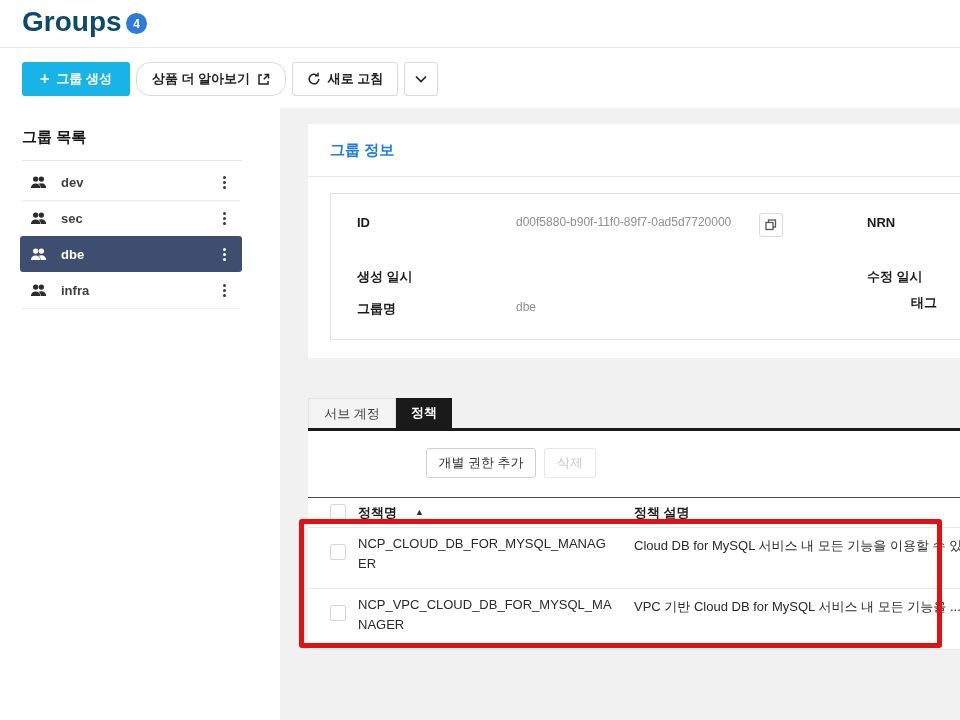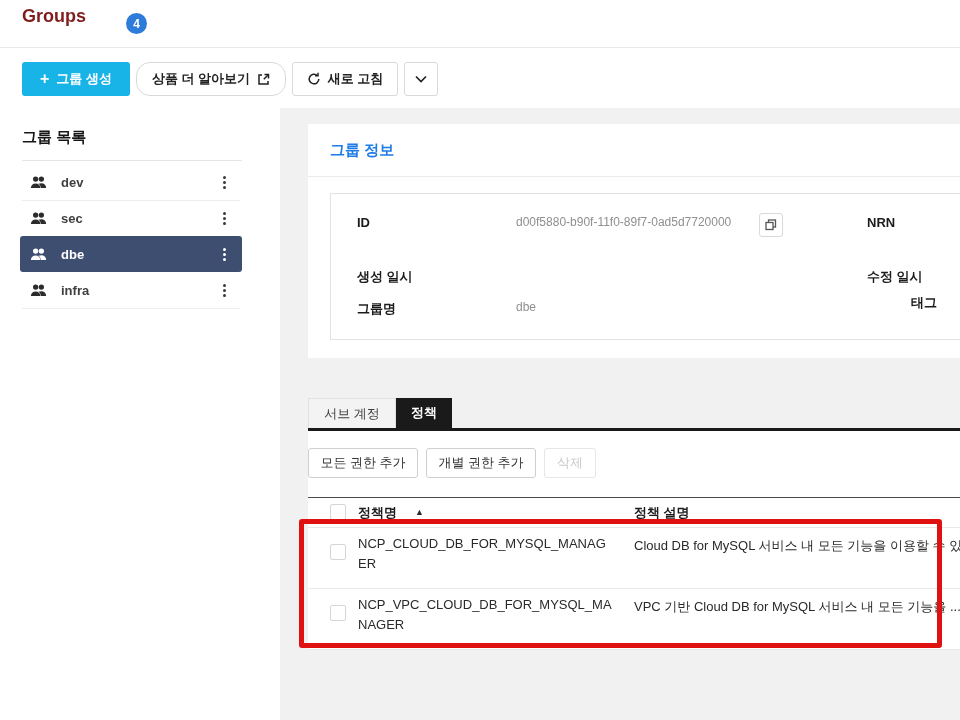--- a/index.html
+++ b/index.html
@@ -2,21 +2,21 @@
 <html><head>
 <meta charset="utf-8">
 <style>
   * { margin:0; padding:0; box-sizing:border-box; }
   html,body { width:960px; height:720px; }
   body {
     position:relative; overflow:hidden; background:#ffffff;
     font-family:"Liberation Sans","DejaVu Sans",sans-serif; color:#1b1b1b;
   }
   
-  .page-title { position:absolute; left:22px; top:6px; font-size:18px; font-weight:bold; color:#7f1d1d; }
+  .page-title { position:absolute; left:22px; top:6px; font-size:28px; font-weight:bold; color:#0c4a6e; }
   .count-badge { position:absolute; left:126px; top:13px; width:21px; height:21px; border-radius:50%;
     background:#2e7cd9; color:#fff; font-size:12px; font-weight:bold; display:flex; align-items:center; justify-content:center; }
   .header-divider { position:absolute; left:0; top:47px; width:960px; height:1px; background:#e9e9e9; }
   
   .btn { position:absolute; top:62px; height:34px; display:flex; align-items:center; justify-content:center;
     gap:7px; font-size:13px; font-weight:bold; border-radius:3px; background:#fff; border:1px solid #d9d9d9;
     color:#222; cursor:pointer; }
   .btn-primary { background:#18b4e8; border:none; color:#fff; }
   .btn-create { left:22px; width:108px; }
   .btn-learn { left:136px; width:150px;border-radius:14px; }
@@ -212,21 +212,20 @@
     <span class="f-value" style="left:185px; top:106px;">dbe</span>
     <span class="f-label" style="left:536px; top:100px;margin-left:44px;">태그</span>
   </div>
 </div>
 
 <div class="tab tab-sub">서브 계정</div>
 <div class="tab tab-policy">정책</div>
 <div class="tab-underline"></div>
 
 <div class="policy-panel">
-  <div class="action-btn ab-all">모든 권한 추가</div>
   <div class="action-btn ab-ind">개별 권한 추가</div>
   <div class="action-btn ab-del">삭제</div>
 
   <div class="ptable">
     <div class="ptable-topline"></div>
 
     <span class="checkbox" style="left:22px; top:7px;"></span>
     <span class="th" style="left:50px; top:7px;">정책명</span>
     <span class="sort-arrow" style="left:107px; top:10px;">▲</span>
     <span class="th" style="left:326px; top:7px;">정책 설명</span>

